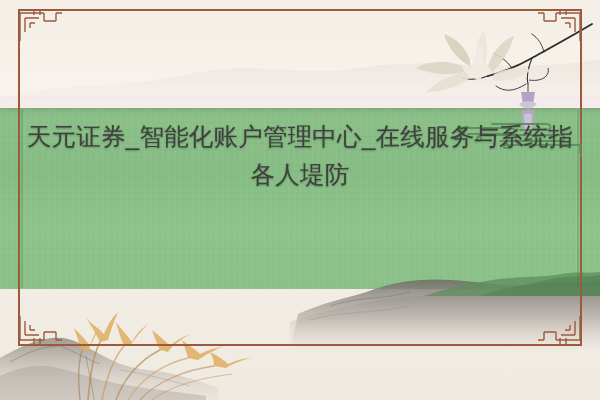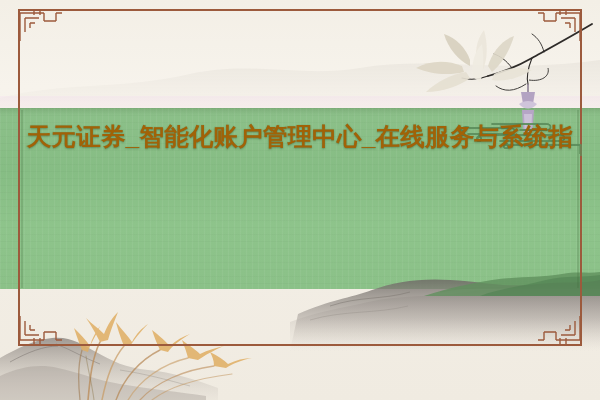--- a/index.html
+++ b/index.html
@@ -46,22 +46,22 @@
     position:absolute;left:0;right:0;top:108px;height:7px;
     background:linear-gradient(180deg,rgba(60,95,55,.18),rgba(60,95,55,0));
   }
 
   
   .titles{
     position:absolute;left:0;right:0;top:118px;
     text-align:center;z-index:40;
   }
   .tline{
-    color:#a16207;
-    font-weight:bold;
+    color:#404040;
+    font-weight:normal;
     font-size:24.5px;
     line-height:38px;
     letter-spacing:.2px;
     white-space:nowrap;
     text-shadow:0 1px 2px rgba(60,95,55,.45), 0 0 1px rgba(60,95,55,.35);
   }
   .tline.l1{font-size:24.5px;}
   .tline.l2{font-size:24.5px;}
   .tline.l3{font-size:24.5px;}
 
@@ -262,15 +262,16 @@
       <path d="M56,23 L126,23"></path>
       <circle cx="14" cy="11" r="2.4"></circle>
       <circle cx="31" cy="17" r="2.2"></circle>
       <circle cx="58" cy="24" r="2.2"></circle>
       <path d="M126,23 L133,23 L133,34"></path>
     </g>
   </svg>
 
   <div class="titles">
     <div class="tline l1">天元证券_智能化账户管理中心_在线服务与系统指</div>
+    <div class="tline l3">各人堤防</div>
   </div>
 
 </div>
 
 </body></html>

